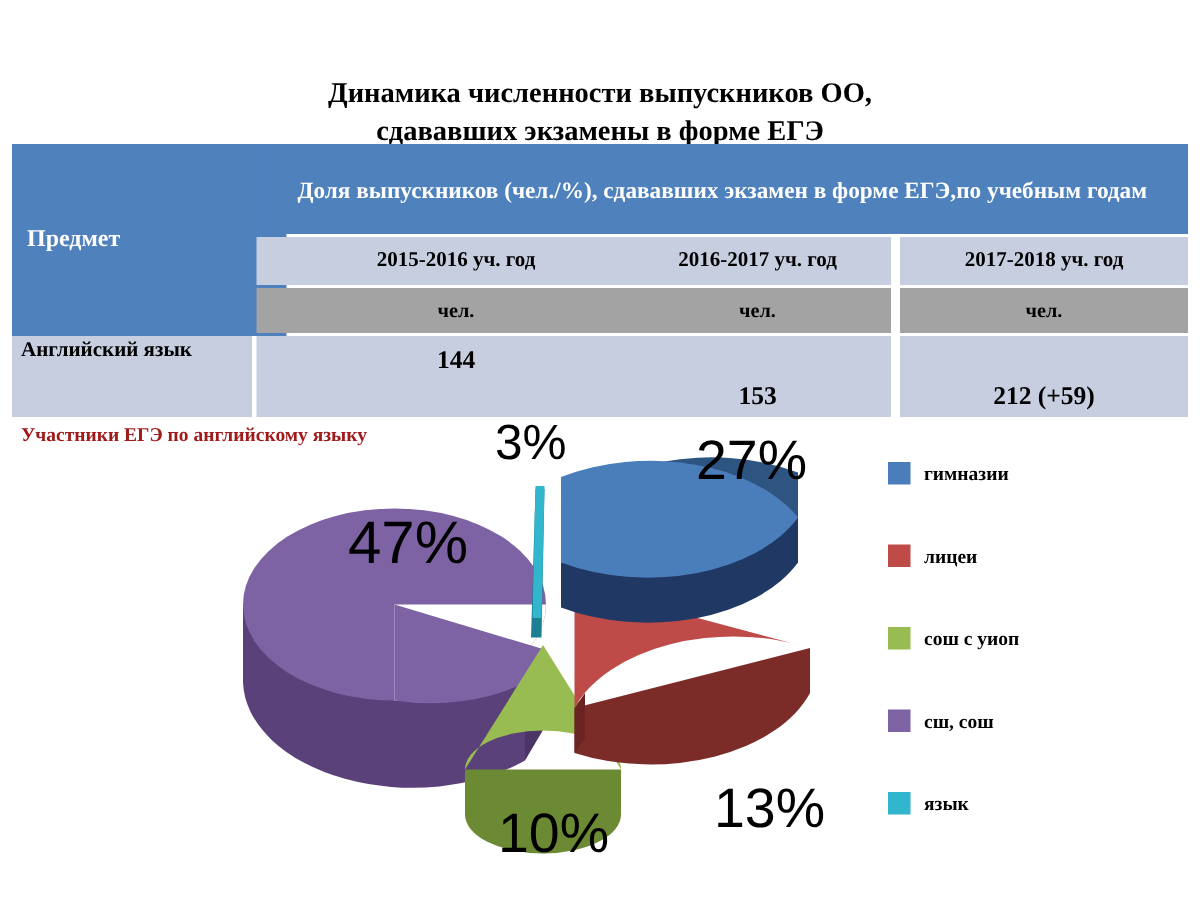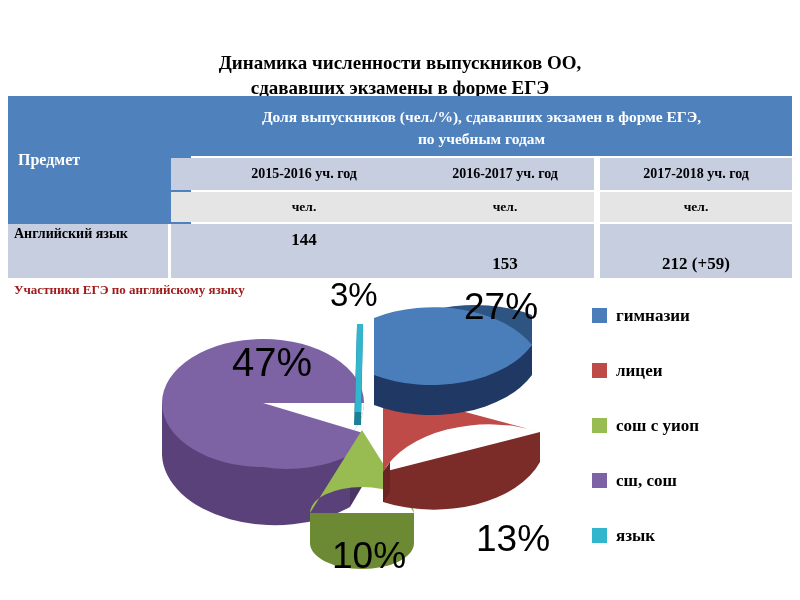--- a/index.html
+++ b/index.html
@@ -48,33 +48,33 @@
     text-align: center;
     font-family: "Liberation Serif", "DejaVu Serif", serif;
     font-weight: bold;
     color: #000000;
   }
   .cell.head-blue {
     background: #4F81BD;
     color: #FFFFFF;
   }
   .cell.shade-dark { background: #C7CEE0; }
-  .cell.shade-light { background: #e5e5e5; }
+  .cell.shade-light { background: #a3a3a3; }
 
   .c-subject-head {
     left: 0; top: 0; width: 183px; height: 128px;
     font-size: 16px;
     justify-content: flex-start;
     padding-left: 10px;
     text-align: left;
   }
   .c-span-head {
     left: 163px; top: 0; width: 621px; height: 60px;
     font-size: 15.5px;
-    flex-direction: column;
+    flex-direction: row;
     line-height: 22px;
     padding: 4px 8px 0 8px;
   }
   .c-year {
     top: 62px; height: 32px; font-size: 14px;
   }
   .c-unit {
     top: 96px; height: 30px; font-size: 13.5px;
   }
   .c-data {
@@ -147,21 +147,21 @@
   }
   .legend-swatch {
     width: 15px;
     height: 15px;
     flex: 0 0 15px;
     margin-right: 9px;
   }
   .legend-label {
     font-family: "Liberation Serif", "DejaVu Serif", serif;
     font-weight: bold;
-    font-size: 17px;
+    font-size: 13px;
     color: #000000;
     white-space: nowrap;
   }
 </style>
 </head>
 <body>
 
 <div class="slide-title">
   <span class="line1">Динамика численности выпускников ОО,</span>
   <span class="line2">сдававших экзамены в форме ЕГЭ</span>

